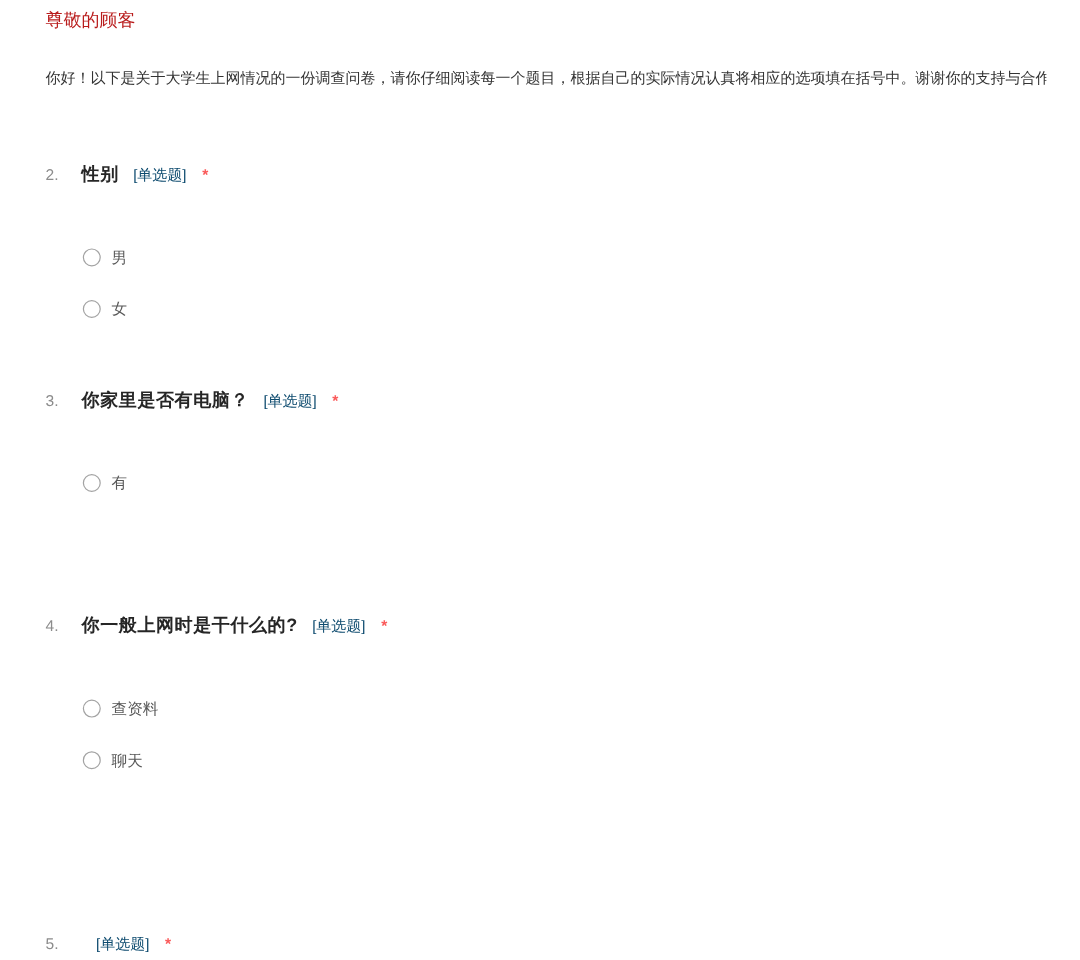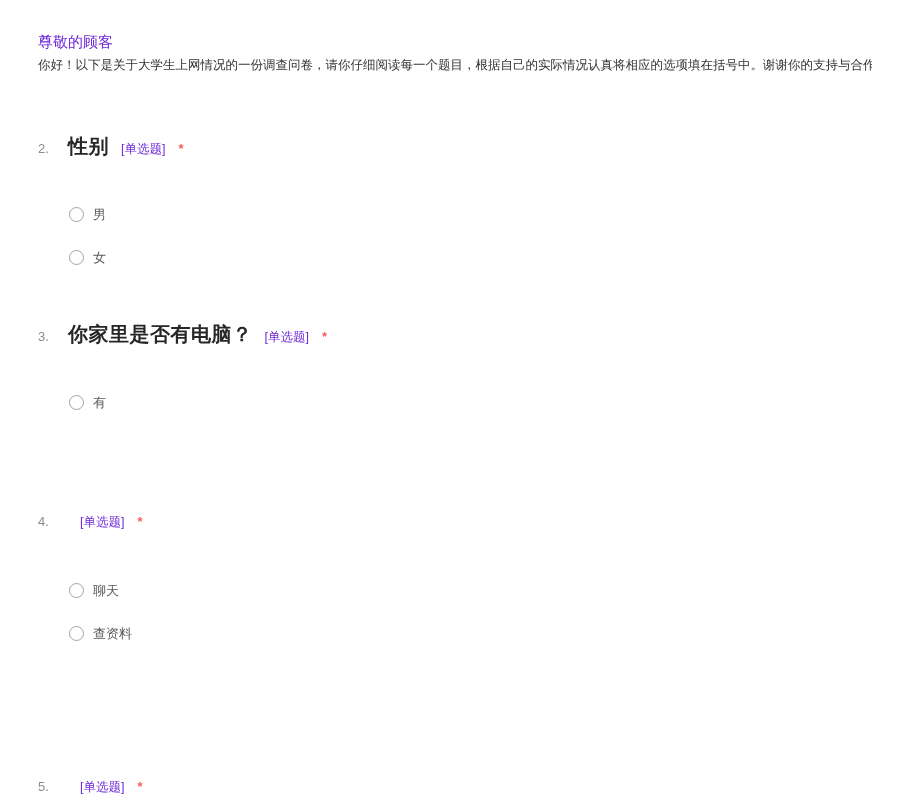--- a/index.html
+++ b/index.html
@@ -3,39 +3,39 @@
 <meta charset="utf-8">
 <style>
   html, body { margin: 0; padding: 0; background: #ffffff; }
   body {
     width: 900px; height: 800px; overflow: hidden;
     font-family: "Liberation Sans", "DejaVu Sans", sans-serif;
   }
   .page { position: relative; width: 900px; height: 800px; background: #ffffff; }
 
   .title {
-    position: absolute; left: 38px; top: 32px;
-    font-size: 15px; line-height: 20px; font-weight: 400; color: #6d28d9;
+    position: absolute; left: 38px; top: 8px;
+    font-size: 15px; line-height: 20px; font-weight: 400; color: #b91c1c;
   }
   .intro {
     position: absolute; left: 38px; top: 57px; right: 28px;
     font-size: 12.5px; line-height: 17px; color: #333333;
     white-space: nowrap; overflow: hidden;
   }
 
   .question { position: absolute; left: 38px; right: 20px; }
   #q2 { top: 135px; }
   #q3 { top: 323px; }
   #q4 { top: 511px; }
   #q5 { top: 776px; }
 
   .q-head { display: flex; align-items: baseline; height: 22px; line-height: 22px; }
   .q-num  { flex: 0 0 30px; width: 30px; font-size: 13px; color: #8c8c8c; }
-  .q-text { font-size: 20px; font-weight: 700; color: #262626; letter-spacing: 0.5px; text-align: right; }
-  .q-tag  { font-size: 12.5px; color: #6d28d9; margin-left: 12px; }
+  .q-text { font-size: 15px; font-weight: 700; color: #262626; letter-spacing: 0.5px; text-align: right; }
+  .q-tag  { font-size: 12.5px; color: #0c4a6e; margin-left: 12px; }
   .q-star { font-size: 13px; font-weight: 700; margin-left: 13px; }
 
   .options { margin-left: 31px; margin-top: 36px; }
   .option  { display: flex; align-items: center; height: 43px; cursor: pointer; }
   .radio {
     flex: 0 0 13px; width: 13px; height: 13px;
     border: 1px solid #a3a3a3; border-radius: 50%;
     background: #ffffff; margin-right: 9px; box-sizing: content-box;
   }
   .opt-label { font-size: 13px; color: #595959; }
@@ -78,31 +78,32 @@
       <div class="option">
         <span class="radio"></span>
         <span class="opt-label">有</span>
       </div>
     </div>
   </section>
 
   <section class="question" id="q4">
     <div class="q-head">
       <span class="q-num">4.</span>
+      <span class="q-text">你一般上网时是干什么的?</span>
       <span class="q-tag">[单选题]</span>
       <span class="q-star req-star" style="color: rgb(250, 90, 90);">*</span>
     </div>
     <div class="options">
       <div class="option">
         <span class="radio"></span>
-        <span class="opt-label">聊天</span>
+        <span class="opt-label">查资料</span>
       </div>
       <div class="option">
         <span class="radio"></span>
-        <span class="opt-label">查资料</span>
+        <span class="opt-label">聊天</span>
       </div>
     </div>
   </section>
 
   <section class="question" id="q5">
     <div class="q-head">
       <span class="q-num">5.</span>
       <span class="q-tag">[单选题]</span>
       <span class="q-star req-star" style="color: rgb(250, 90, 90);">*</span>
     </div>

